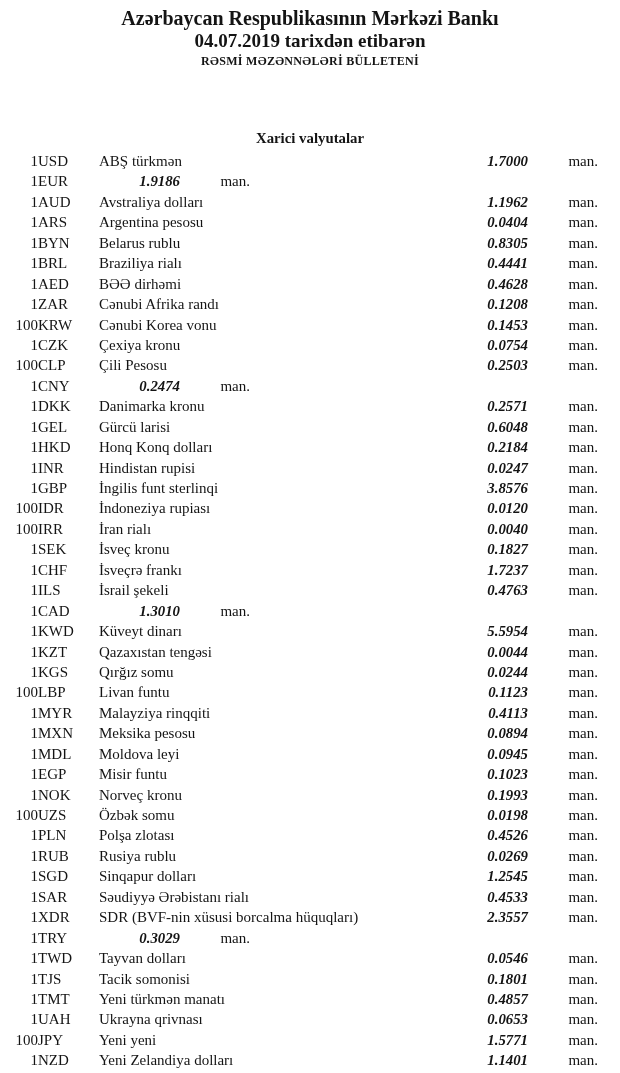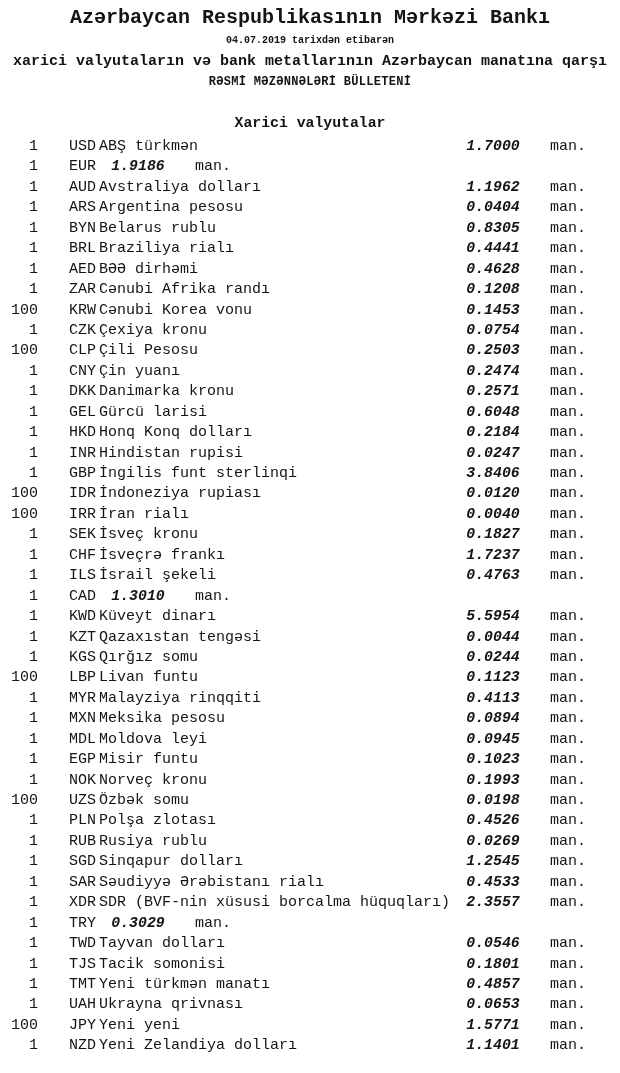--- a/index.html
+++ b/index.html
@@ -10,45 +10,44 @@
     height: 1073px;
     overflow: hidden;
     font-family: "Liberation Serif", "DejaVu Serif", serif;
     color: #141414;
   }
   .page {
     width: 620px;
     height: 1073px;
     box-sizing: border-box;
     padding-top: 6px;
-    font-family: Liberation Mono, monospace;
   }
   .hdr {
     text-align: center;
     font-weight: 700;
   }
   .hdr-bank {
     font-size: 20px;
     line-height: 24px;
   }
   .hdr-date {
-    font-size: 10px;
+    font-size: 19px;
     line-height: 21px;
   }
   .hdr-sub {
     font-size: 15px;
     line-height: 21px;
   }
   .hdr-bulletin {
     font-size: 12px;
     line-height: 21px;
     letter-spacing: 0.3px;
   }
   .section-title {
-    margin-top: 20px;
+    margin-top: 56px;
     text-align: center;
     font-weight: 700;
     font-size: 14.8px;
     line-height: 20px;
   }
   .rates {
     margin-top: 3px;
   }
   .row {
     display: flex;
@@ -60,52 +59,51 @@
     box-sizing: border-box;
   }
   .qty {
     width: 38px;
     flex: 0 0 38px;
     text-align: right;
   }
   .code {
     width: 58px;
     flex: 0 0 58px;
-    text-align: right;
+    text-align: left;
   }
   .name {
     flex: 1 1 auto;
     padding-left: 3px;
     white-space: nowrap;
     overflow: hidden;
   }
   .rate {
     flex: 0 0 84px;
     width: 84px;
-    text-align: center;
+    text-align: right;
     font-weight: 700;
     font-style: italic;
     font-size: 14.8px;
   }
   .man {
     flex: 0 0 48px;
     width: 48px;
-    padding-left: 15px;
+    padding-left: 22px;
     box-sizing: content-box;
-    text-align: left;
+    text-align: right;
   }
 </style>
 </head>
 <body>
 
 <div class="page">
   <div class="hdr">
     <div class="hdr-bank">Azərbaycan Respublikasının Mərkəzi Bankı</div>
     <div class="hdr-date">04.07.2019 tarixdən etibarən</div>
-    <div class="hdr-sub">xarici valyutaların və bank metallarının Azərbaycan manatına qarşı</div>
     <div class="hdr-bulletin">RƏSMİ MƏZƏNNƏLƏRİ BÜLLETENİ</div>
   </div>
 
   <div class="section-title">Xarici valyutalar</div>
 
   <div class="rates" id="rates-table">
   <div class="row">
     <span class="qty">1</span>
     <span class="code">USD</span>
     <span class="name">ABŞ türkmən</span>
@@ -188,21 +186,20 @@
     <span class="qty">100</span>
     <span class="code">CLP</span>
     <span class="name">Çili Pesosu</span>
     <span class="rate">0.2503</span>
     <span class="man">man.</span>
   </div>
 
   <div class="row">
     <span class="qty">1</span>
     <span class="code">CNY</span>
-    <span class="name">Çin yuanı</span>
     <span class="rate">0.2474</span>
     <span class="man">man.</span>
   </div>
 
   <div class="row">
     <span class="qty">1</span>
     <span class="code">DKK</span>
     <span class="name">Danimarka kronu</span>
     <span class="rate">0.2571</span>
     <span class="man">man.</span>
@@ -229,21 +226,21 @@
     <span class="code">INR</span>
     <span class="name">Hindistan rupisi</span>
     <span class="rate">0.0247</span>
     <span class="man">man.</span>
   </div>
 
   <div class="row">
     <span class="qty">1</span>
     <span class="code">GBP</span>
     <span class="name">İngilis funt sterlinqi</span>
-    <span class="rate">3.8406</span>
+    <span class="rate">3.8576</span>
     <span class="man">man.</span>
   </div>
 
   <div class="row">
     <span class="qty">100</span>
     <span class="code">IDR</span>
     <span class="name">İndoneziya rupiası</span>
     <span class="rate">0.0120</span>
     <span class="man">man.</span>
   </div>

